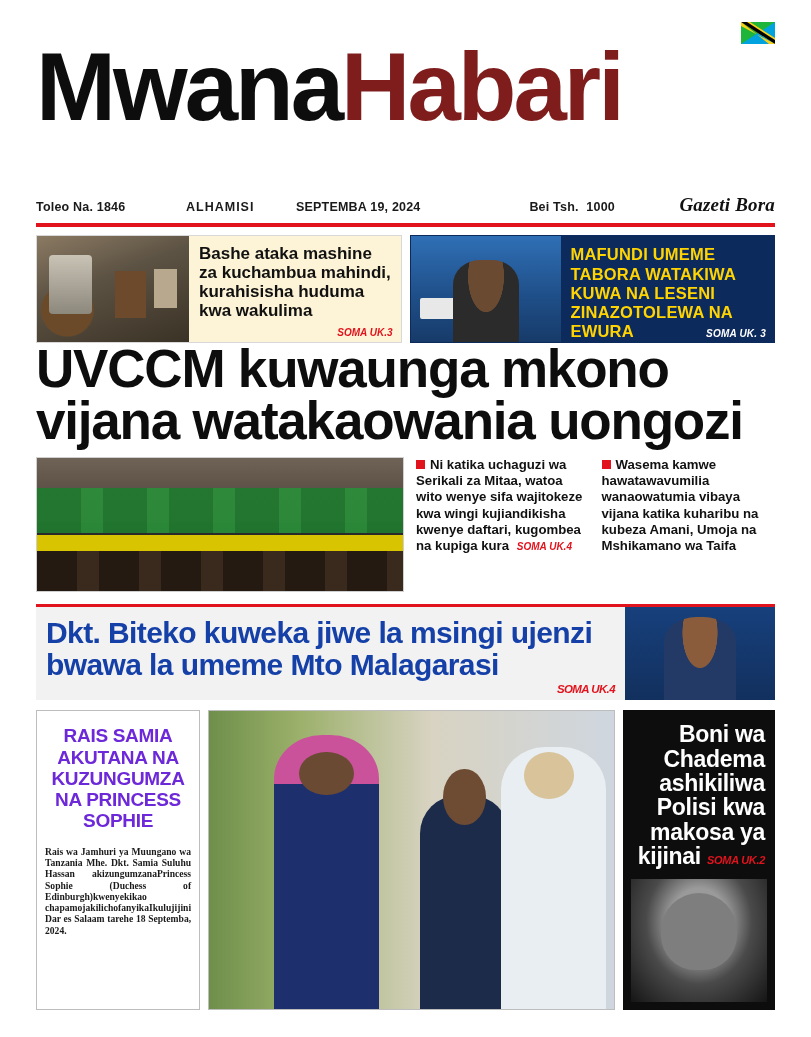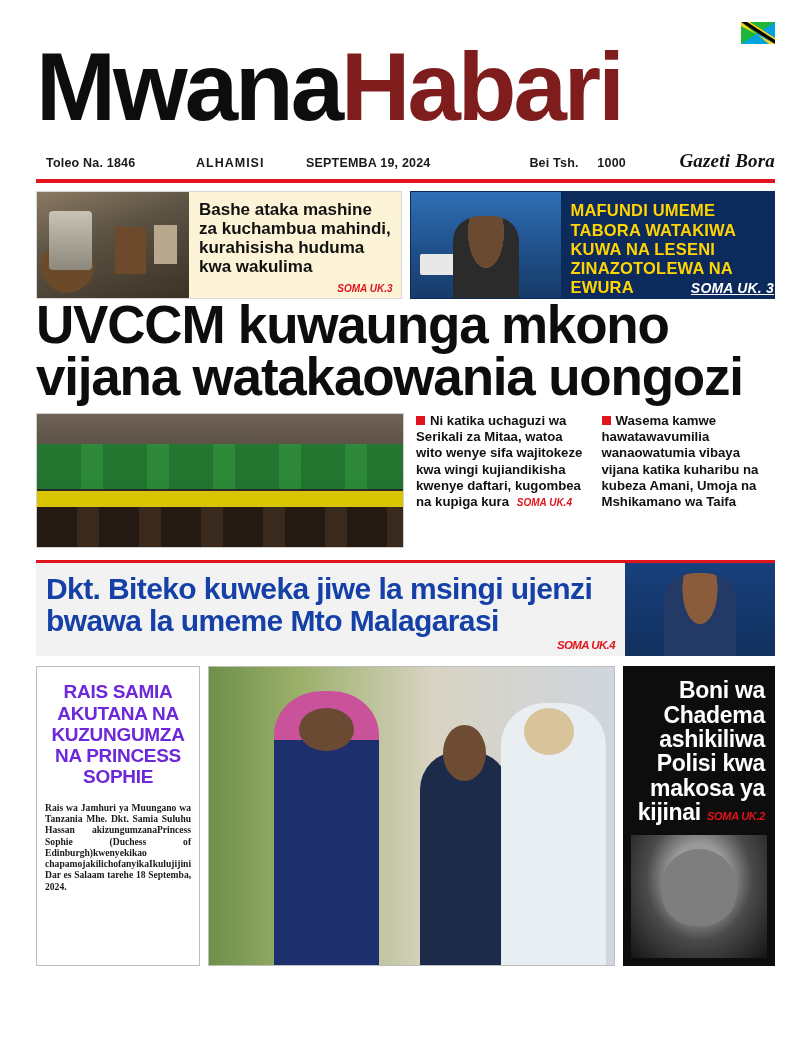--- a/index.html
+++ b/index.html
@@ -48,32 +48,33 @@
   
   .inforow {
     display: flex;
     align-items: baseline;
     margin-top: 20px;
     font-size: 12.5px;
     font-weight: bold;
     color: #1a1a1a;
     letter-spacing: 0.2px;
   }
-  .inforow .issue { width: 150px; margin-left: 10px; }
+  .inforow .issue { width: 150px; }
   .inforow .day   { width: 110px; letter-spacing:1px; font-weight:bold;}
   .inforow .date  { flex: 1; }
   .inforow .price { width: 150px; text-align:left; }
-  .inforow .price .amt { margin-left: 15px; }
+  .inforow .price .amt { margin-left: 4px; }
   .inforow .tag {
     margin-left: auto;
     font-family: "Liberation Serif", serif;
     font-style: italic;
     font-weight: bold;
     font-size: 19px;
     color: #111;
+    margin-top: 44px;
   }
   .rule-red {
     height: 4px;
     background: #e1131d;
     margin-top: 7px;
   }
 
   
   .teasers {
     display: flex;
@@ -123,23 +124,22 @@
     flex: 1;
     padding: 9px 10px 4px 10px;
     color: #ffd400;
     font-weight: bold;
     font-size: 16.5px;
     line-height: 1.16;
     letter-spacing: 0.2px;
     position: relative;
   }
   .t-text-blue .soma {
-    position: absolute; right: 0; bottom: 3px; color:#ffffff;
-    font-size: 14px;
-    text-decoration: underline;
+    position: absolute; right: 8px; bottom: 3px; color:#ffffff;
+    font-size: 10px;
   }
 
   
   .ph { position:absolute; inset:0; }
   .ph-kitchen { background:
       radial-gradient(circle at 20% 70%, #6b4a2a 0 18%, rgba(0,0,0,0) 19%),
       linear-gradient(160deg,#8b7a63 0%, #5d5344 40%, #3a3226 100%);
   }
   .ph-kitchen:after{
      content:""; position:absolute; left:8%; top:18%; width:28%; height:55%;

